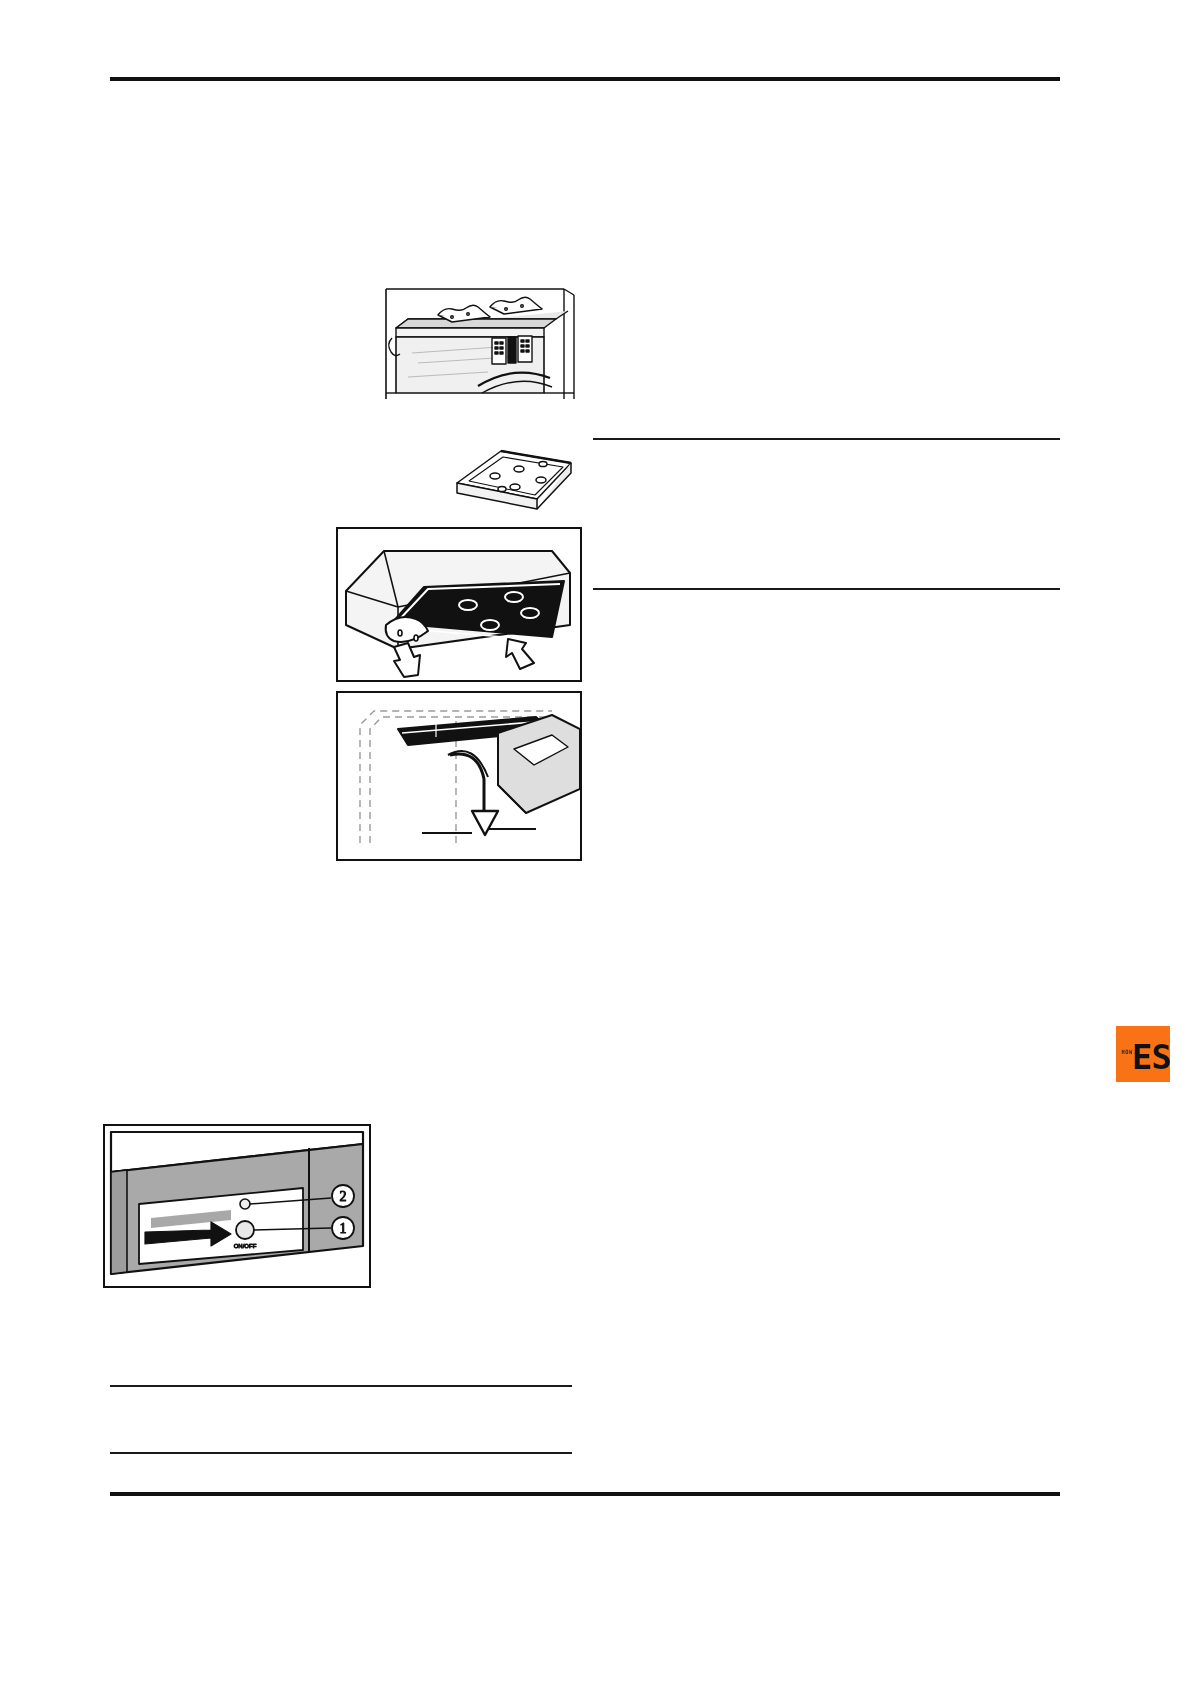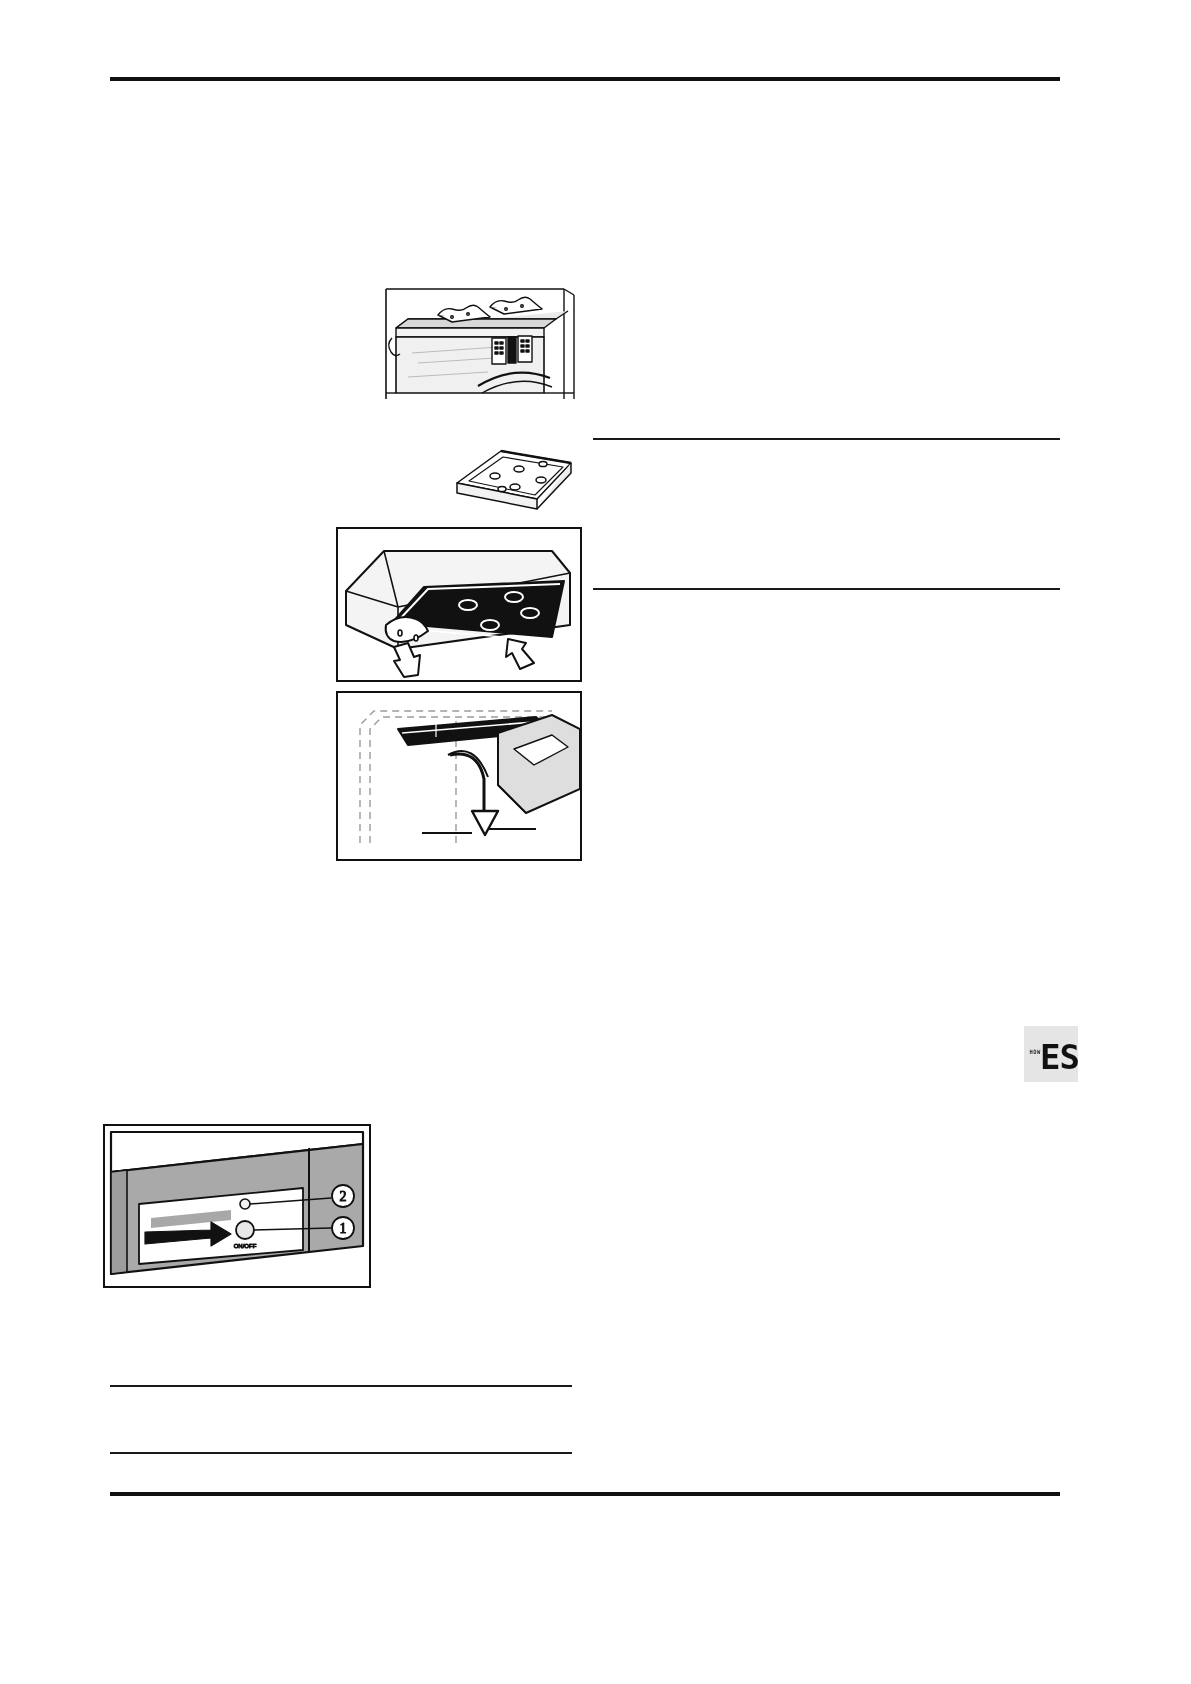--- a/index.html
+++ b/index.html
@@ -30,22 +30,22 @@
   .fig2{left:447px;top:443px;width:135px;height:78px;}
   
   .fig3{left:336px;top:527px;width:246px;height:155px;}
   
   .fig4{left:336px;top:691px;width:246px;height:170px;}
   
   .fig5{left:103px;top:1124px;width:268px;height:164px;}
 
   
   .es-badge{
-    position:absolute;left:1024px;top:1026px;width:54px;height:56px;
-    background:#e5e5e5;
+    position:absolute;left:1116px;top:1026px;width:54px;height:56px;
+    background:#f97316;
     text-align:right;
   }
   .es-badge .es-sup{
     position:absolute;left:5px;top:22px;font-size:6px;letter-spacing:.5px;
     font-weight:bold;color:#2a2a2a;font-family:"DejaVu Sans Mono", monospace;
     transform:scaleX(.9);
   }
   .es-badge .es-main{
     position:absolute;left:16px;top:14px;font-size:34px;line-height:34px;
     font-weight:bold;color:#111;font-family:"DejaVu Sans Mono", monospace;

